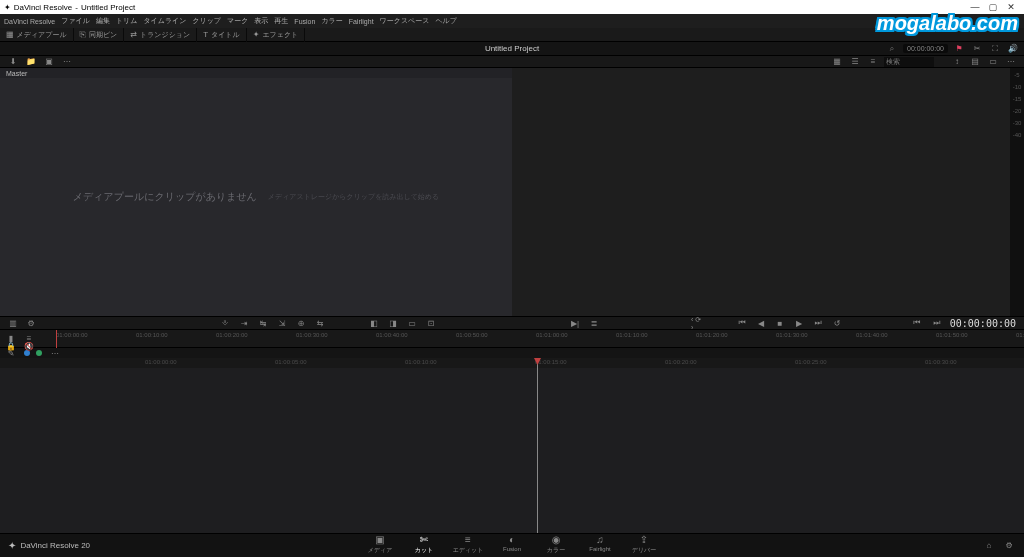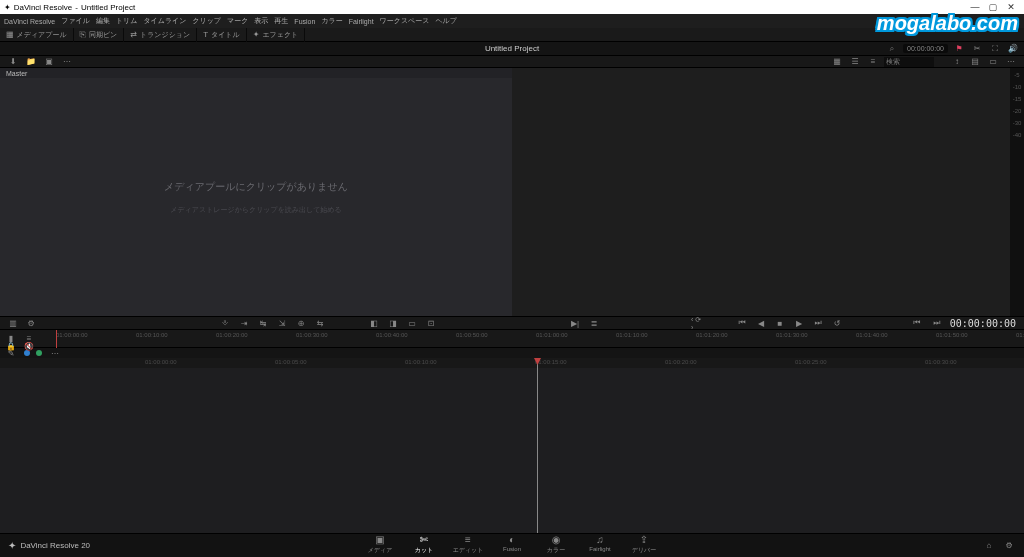--- a/index.html
+++ b/index.html
@@ -18,21 +18,21 @@
 .projectbar .tc { background: #0a0a0a; padding: 1px 4px; border-radius: 2px; }
 .iconbtn { display: inline-flex; width: 14px; height: 12px; align-items: center; justify-content: center; font-size: 8px; color: #888; cursor: pointer; }
 .toolbar2 { height: 12px; background: #181818; display: flex; align-items: center; font-size: 7px; border-bottom: 1px solid #000; }
 .tb-left { display: flex; gap: 4px; padding-left: 6px; }
 .tb-mid { margin-left: auto; display: flex; gap: 4px; padding-right: 4px; align-items: center;}
 .tb-right { margin-left: 12px; display: flex; gap: 4px; padding-right: 6px; align-items: center;}
 .searchbox { background: #0e0e0e; border: none; color: #888; font-size: 7px; width: 50px; padding: 0 2px; height: 10px;}
 .upper { height: 248px; display: flex; }
 .mediapool { width: 512px; background: #28282c; position: relative; display:flex; flex-direction:column;}
 .mp-header { height: 10px; font-size: 7px; color: #bbb; padding: 2px 6px; background:#222226;}
-.mp-body { flex:1; display:flex; flex-direction:column; align-items:center; justify-content:center; gap:11px;}
+.mp-body { flex:1; display:flex; flex-direction:row; align-items:center; justify-content:center; gap:11px;}
 .mp-empty1 { font-size: 10px; color: #6a6a70; }
 .mp-empty2 { font-size: 7px; color: #4a4a50; }
 .viewer { flex: 1; background: #141414; position: relative; }
 .viewer-body { position:absolute; top:0; left:0; right:14px; bottom:0; background:#1e1e1e;}
 .viewer-scroll { position:absolute; top:0; right:0; width:14px; bottom:0; background:#101010; display:flex; flex-direction:column; align-items:center; padding-top:4px; gap:6px;}
 .viewer-scroll span { font-size:6px; color:#555;}
 .transport { height: 14px; background: #181818; display: flex; align-items: center; border-top: 1px solid #000; border-bottom: 1px solid #000;}
 .tr-left { display:flex; gap:4px; padding-left:6px;}
 .tr-mid1 { margin-left:180px; display:flex; gap:5px;}
 .tr-mid2 { margin-left:40px; display:flex; gap:5px;}

